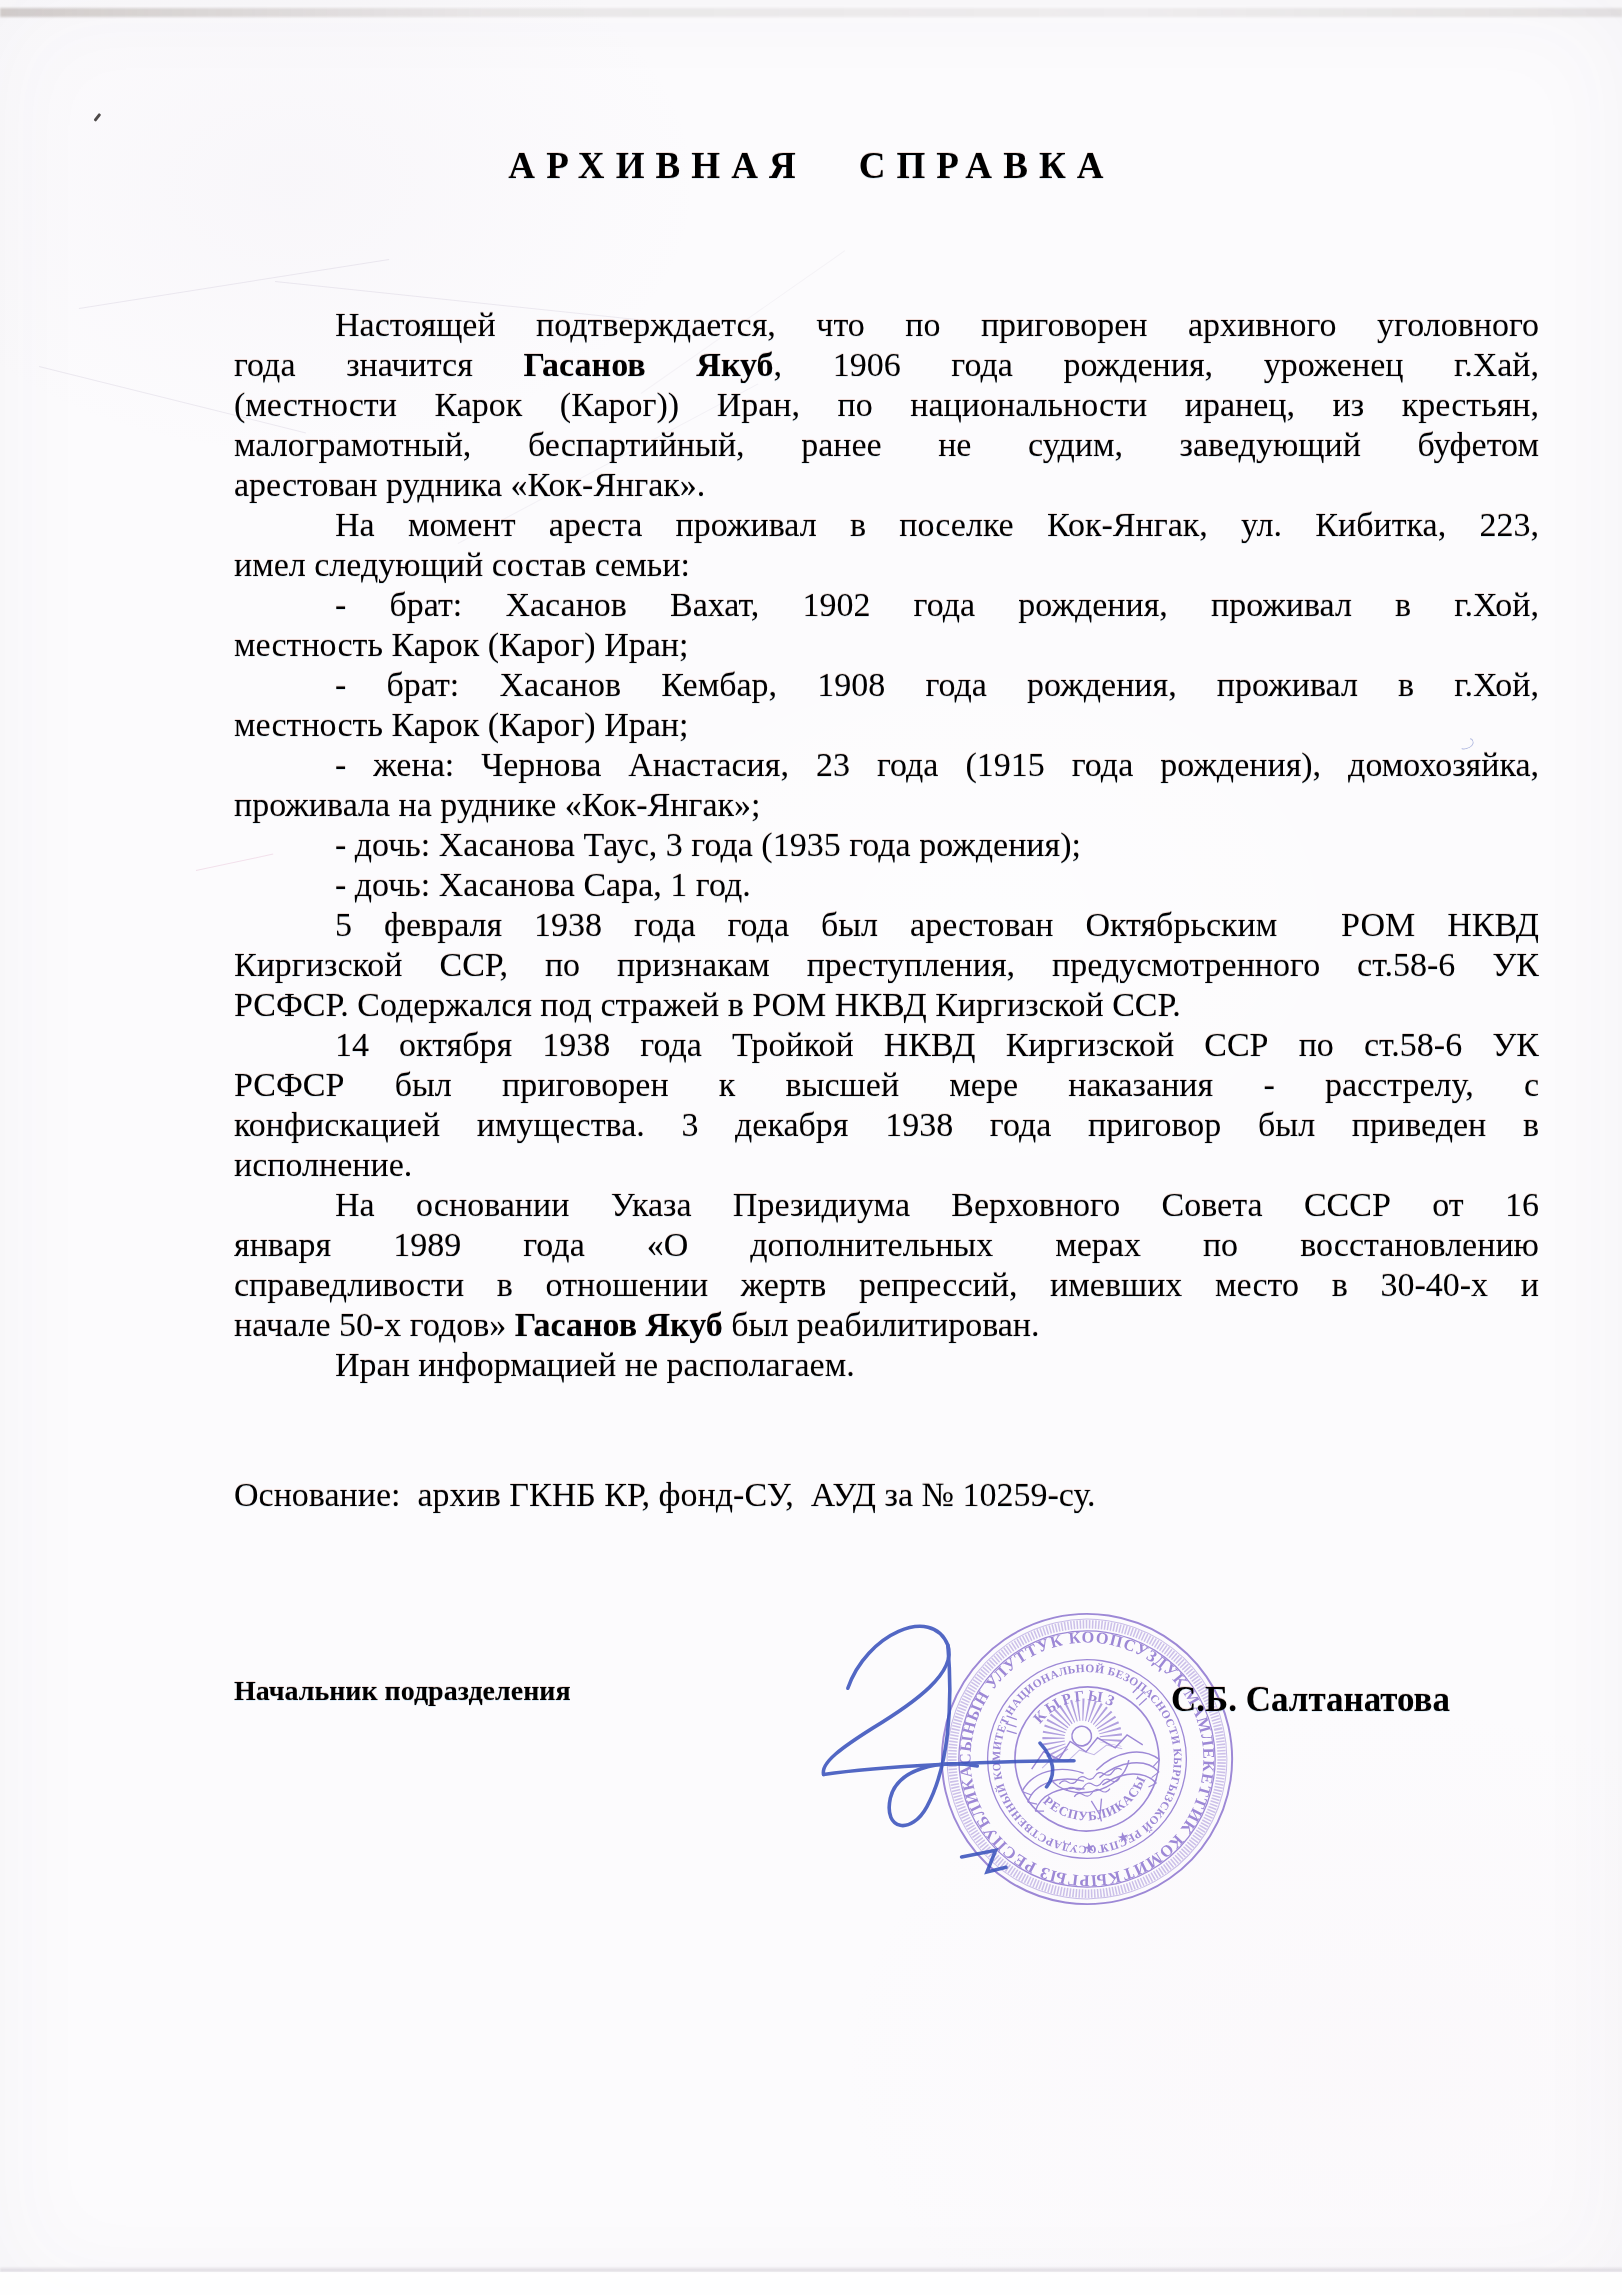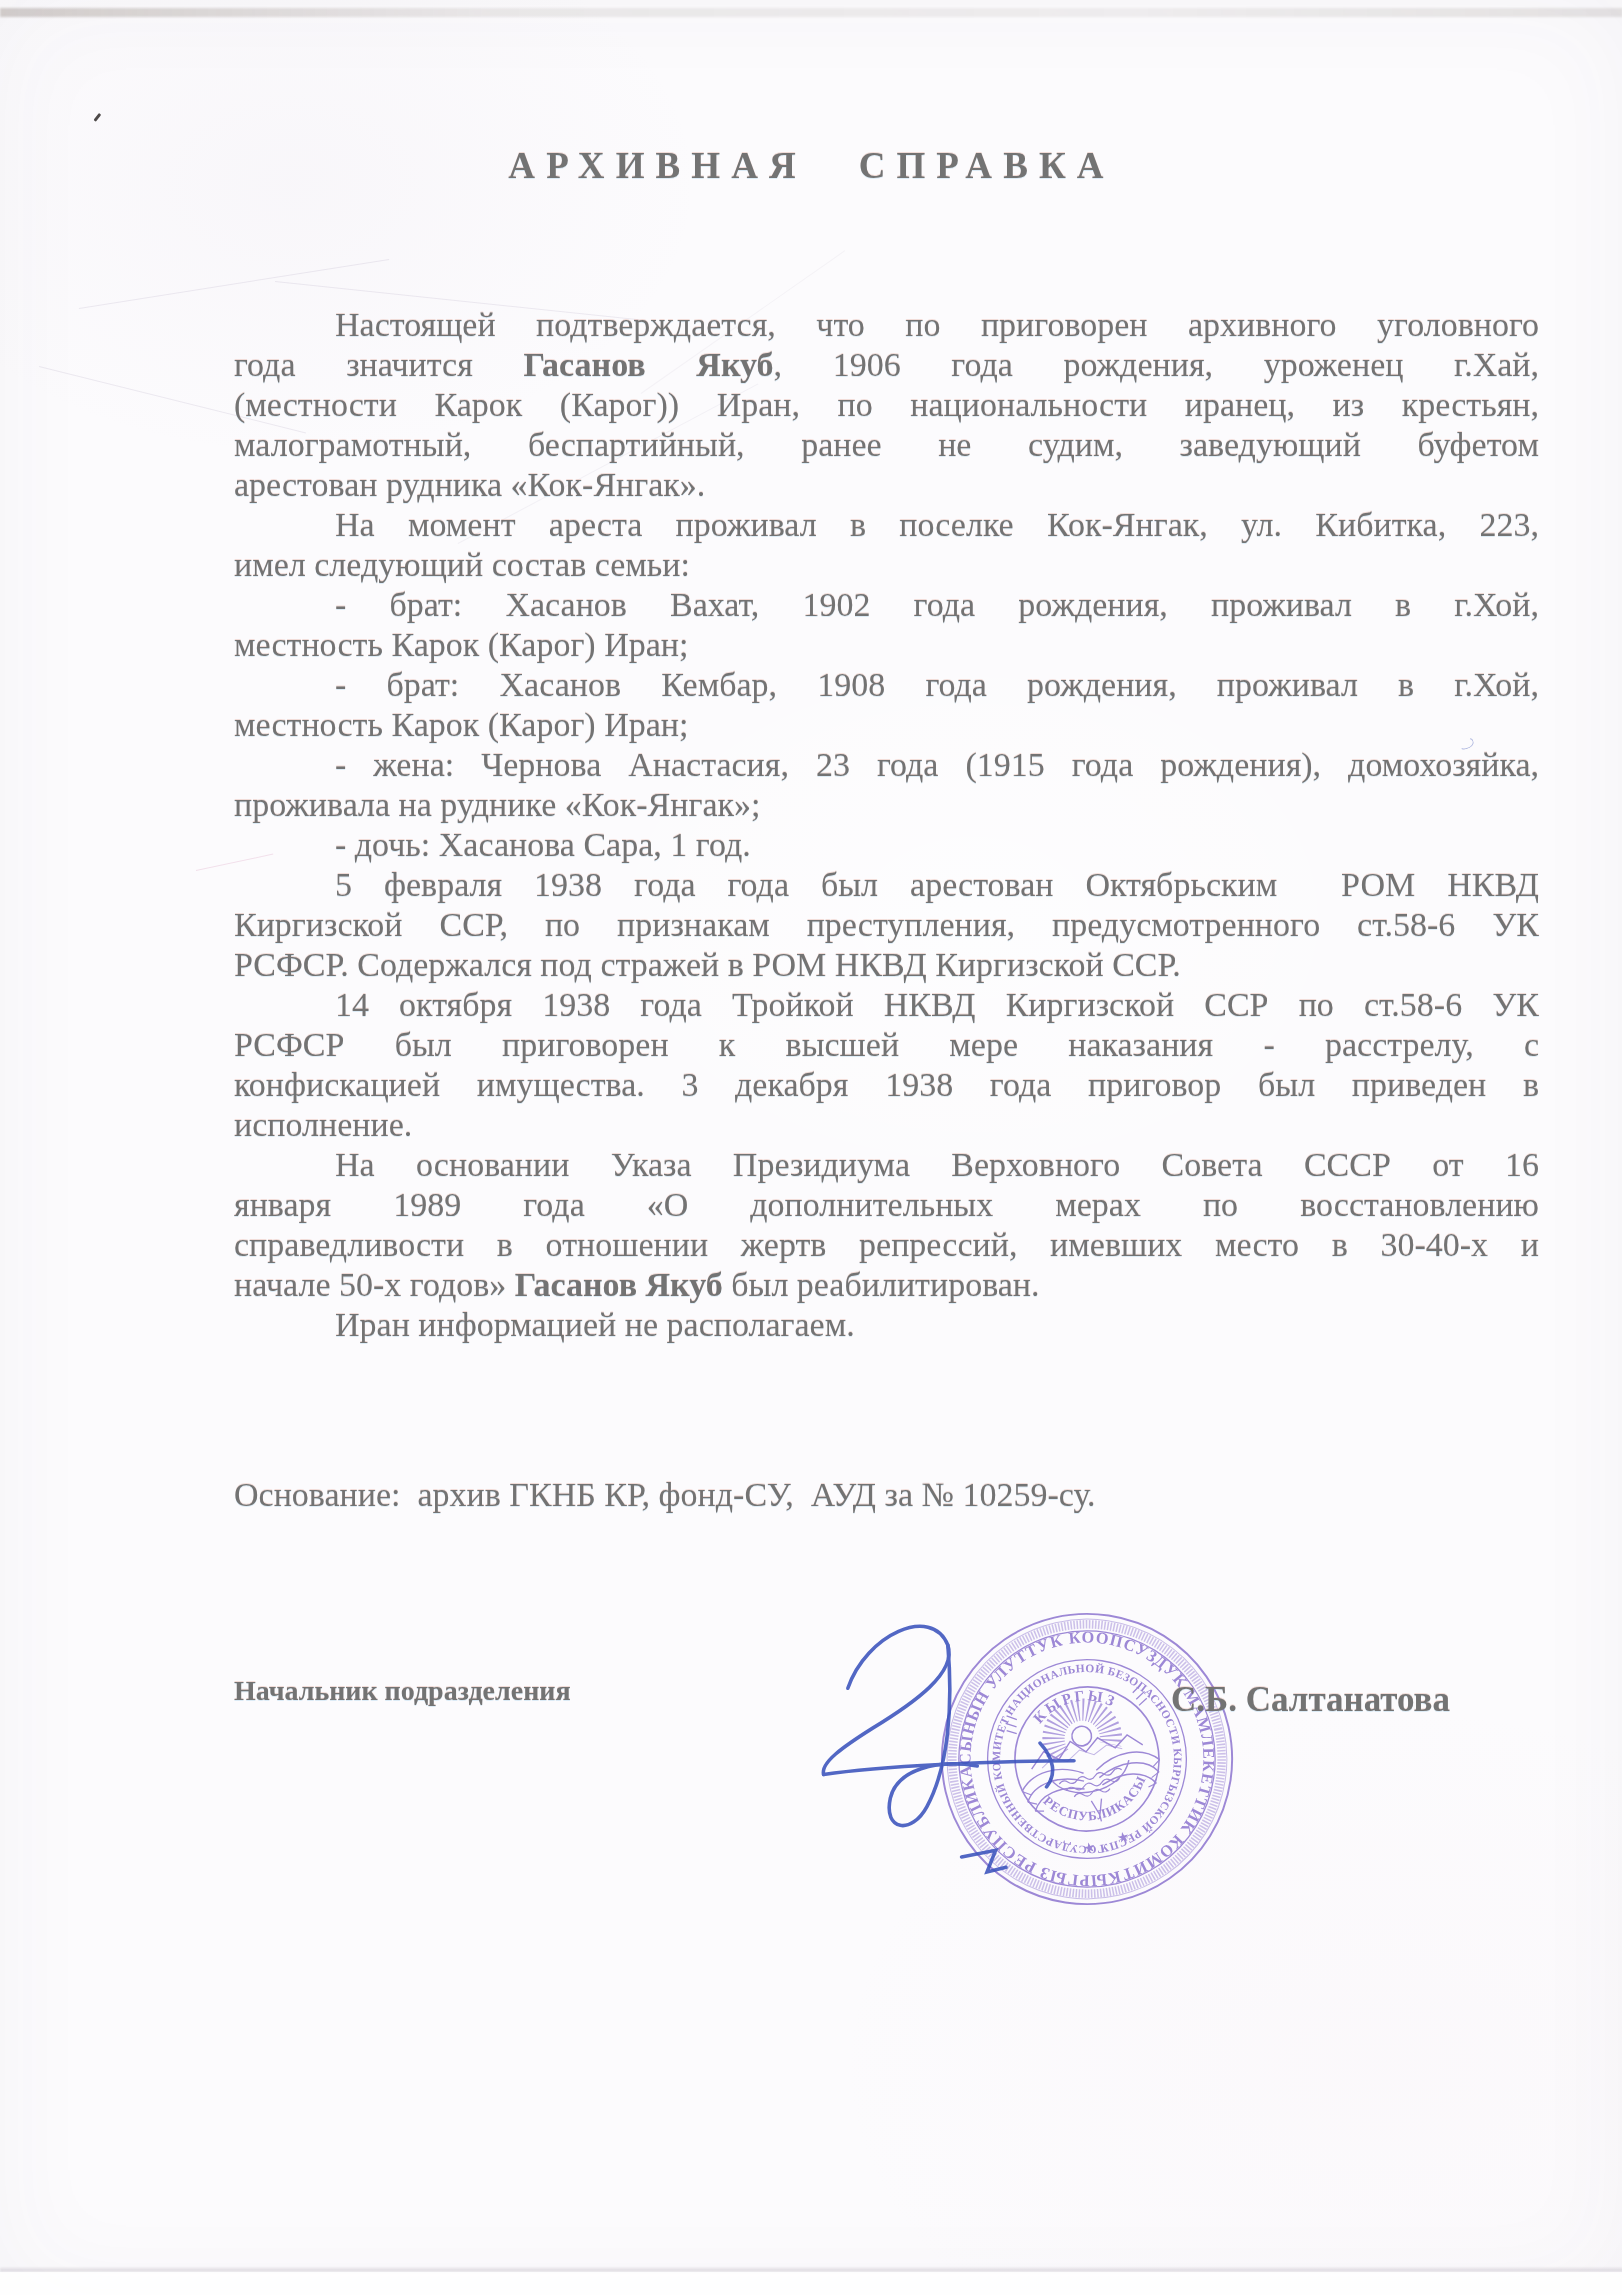--- a/index.html
+++ b/index.html
@@ -5,21 +5,21 @@
   html,body{margin:0;padding:0;background:#e8e8e8;}
   .page{position:relative;width:1623px;height:2295px;background:#fcfbfd;overflow:hidden;
         font-family:"Liberation Serif",serif;
         box-shadow:inset 0 0 105px rgba(70,60,90,.045);}
   
   .page::before{content:"";position:absolute;inset:0;pointer-events:none;
     background:
       radial-gradient(589px 393px at 18% 8%, rgba(190,175,200,.06), transparent 70%),
       radial-gradient(785px 523px at 85% 90%, rgba(230,200,215,.05), transparent 70%),
       radial-gradient(654px 458px at 60% 40%, rgba(255,255,255,.5), transparent 70%);}
-  .txt{color:#737373;text-shadow:0 -1px 0 rgba(185,60,25,.16), 0 1px 0 rgba(30,140,205,.14);}
+  .txt{color:#000000;text-shadow:0 -1px 0 rgba(185,60,25,.16), 0 1px 0 rgba(30,140,205,.14);}
   .doc-title{position:absolute;left:0;right:0;top:147px;text-align:center;
     font-weight:700;font-size:37px;line-height:1;letter-spacing:.30em;word-spacing:.85em;}
   .doc-body{position:absolute;left:234px;top:305px;width:1305px;
     font-size:34px;line-height:40px;}
   .line{text-align:justify;}
   .line.fill{text-align-last:justify;}
   .line.ind{text-indent:101px;}
   .basis-line{position:absolute;left:234px;top:1474px;font-size:34px;line-height:41px;}
   .position-label{position:absolute;left:234px;top:1675px;font-size:28px;font-weight:700;}
   .signer-name{position:absolute;left:1171px;top:1680px;width:366px;font-size:35px;font-weight:700;}
@@ -65,20 +65,21 @@
       <div class="line fill"><span>малограмотный, беспартийный, ранее не судим, заведующий буфетом</span></div>
       <div class="line"><span>арестован рудника «Кок-Янгак».</span></div>
       <div class="line ind fill"><span>На момент ареста проживал в поселке Кок-Янгак, ул. Кибитка, 223,</span></div>
       <div class="line"><span>имел следующий состав семьи:</span></div>
       <div class="line ind fill"><span>- брат: Хасанов Вахат, 1902 года рождения, проживал в г.Хой,</span></div>
       <div class="line"><span>местность Карок (Карог) Иран;</span></div>
       <div class="line ind fill"><span>- брат: Хасанов Кембар, 1908 года рождения, проживал в г.Хой,</span></div>
       <div class="line"><span>местность Карок (Карог) Иран;</span></div>
       <div class="line ind fill"><span>- жена: Чернова Анастасия, 23 года (1915 года рождения), домохозяйка,</span></div>
       <div class="line"><span>проживала на руднике «Кок-Янгак»;</span></div>
+      <div class="line ind"><span>- дочь: Хасанова Таус, 3 года (1935 года рождения);</span></div>
       <div class="line ind"><span>- дочь: Хасанова Сара, 1 год.</span></div>
       <div class="line ind fill"><span>5 февраля 1938 года года был арестован Октябрьским&nbsp; РОМ НКВД</span></div>
       <div class="line fill"><span>Киргизской ССР, по признакам преступления, предусмотренного ст.58-6 УК</span></div>
       <div class="line"><span>РСФСР. Содержался под стражей в РОМ НКВД Киргизской ССР.</span></div>
       <div class="line ind fill"><span>14 октября 1938 года Тройкой НКВД Киргизской ССР по ст.58-6 УК</span></div>
       <div class="line fill"><span>РСФСР был приговорен к высшей мере наказания - расстрелу, с</span></div>
       <div class="line fill"><span>конфискацией имущества. 3 декабря 1938 года приговор был приведен в</span></div>
       <div class="line"><span>исполнение.</span></div>
       <div class="line ind fill"><span>На основании Указа Президиума Верховного Совета СССР от 16</span></div>
       <div class="line fill"><span>января 1989 года «О дополнительных мерах по восстановлению</span></div>

